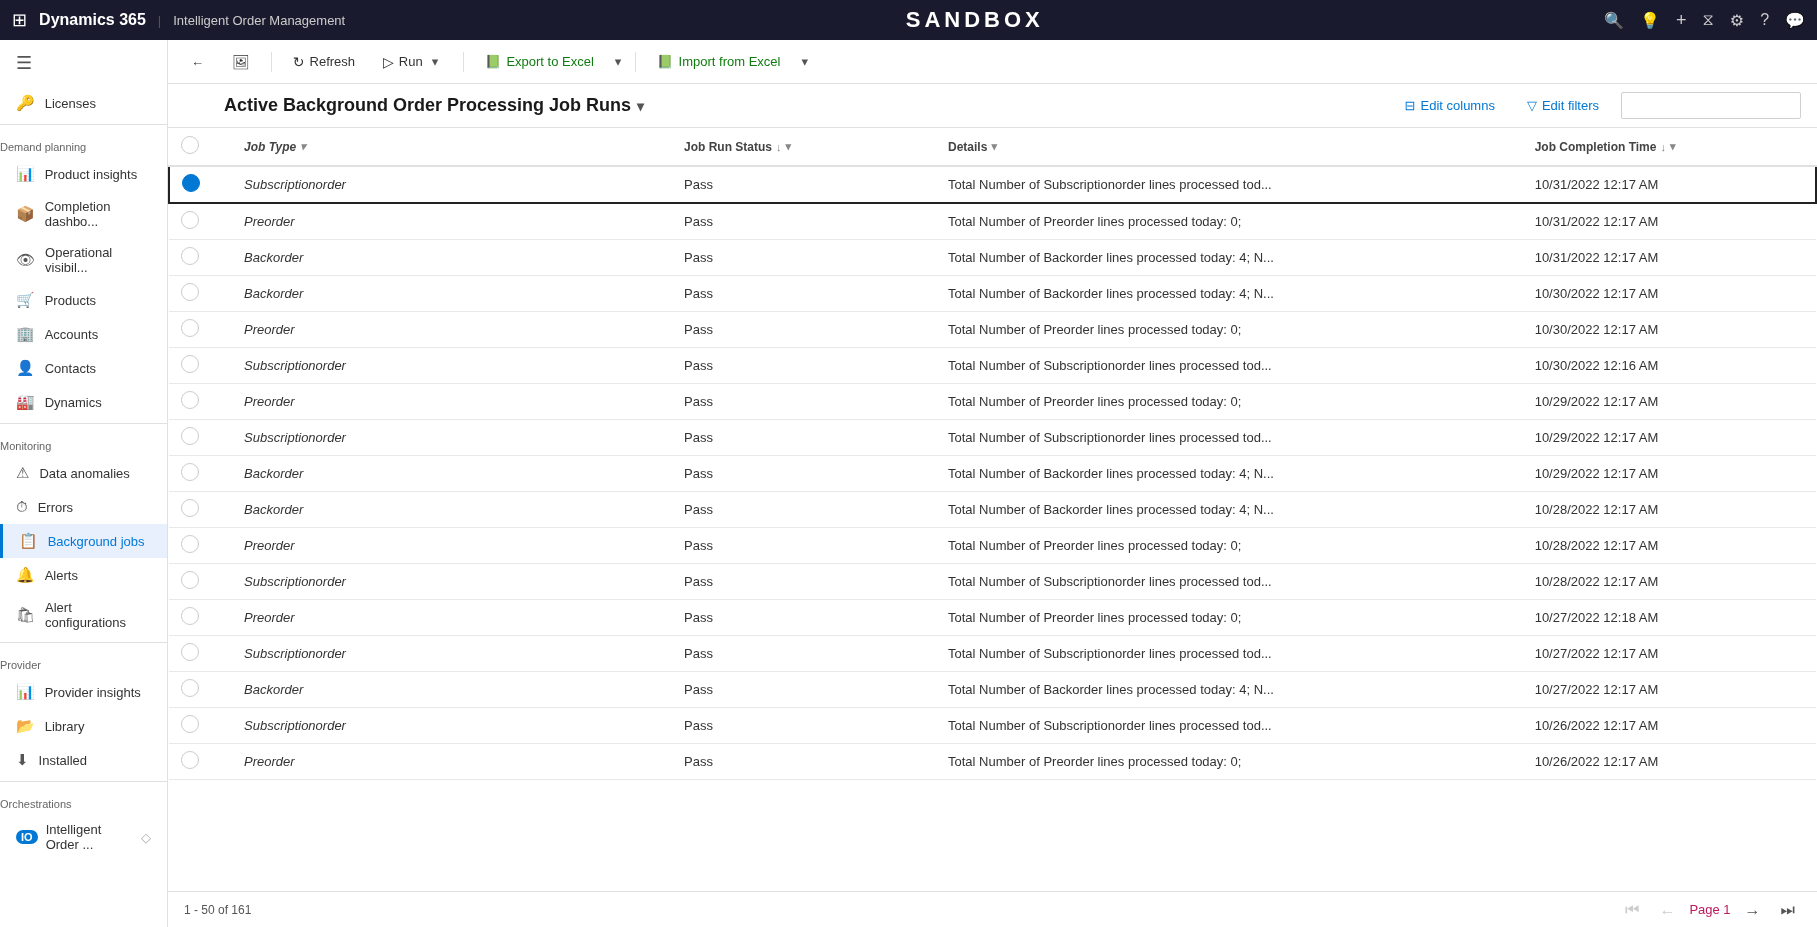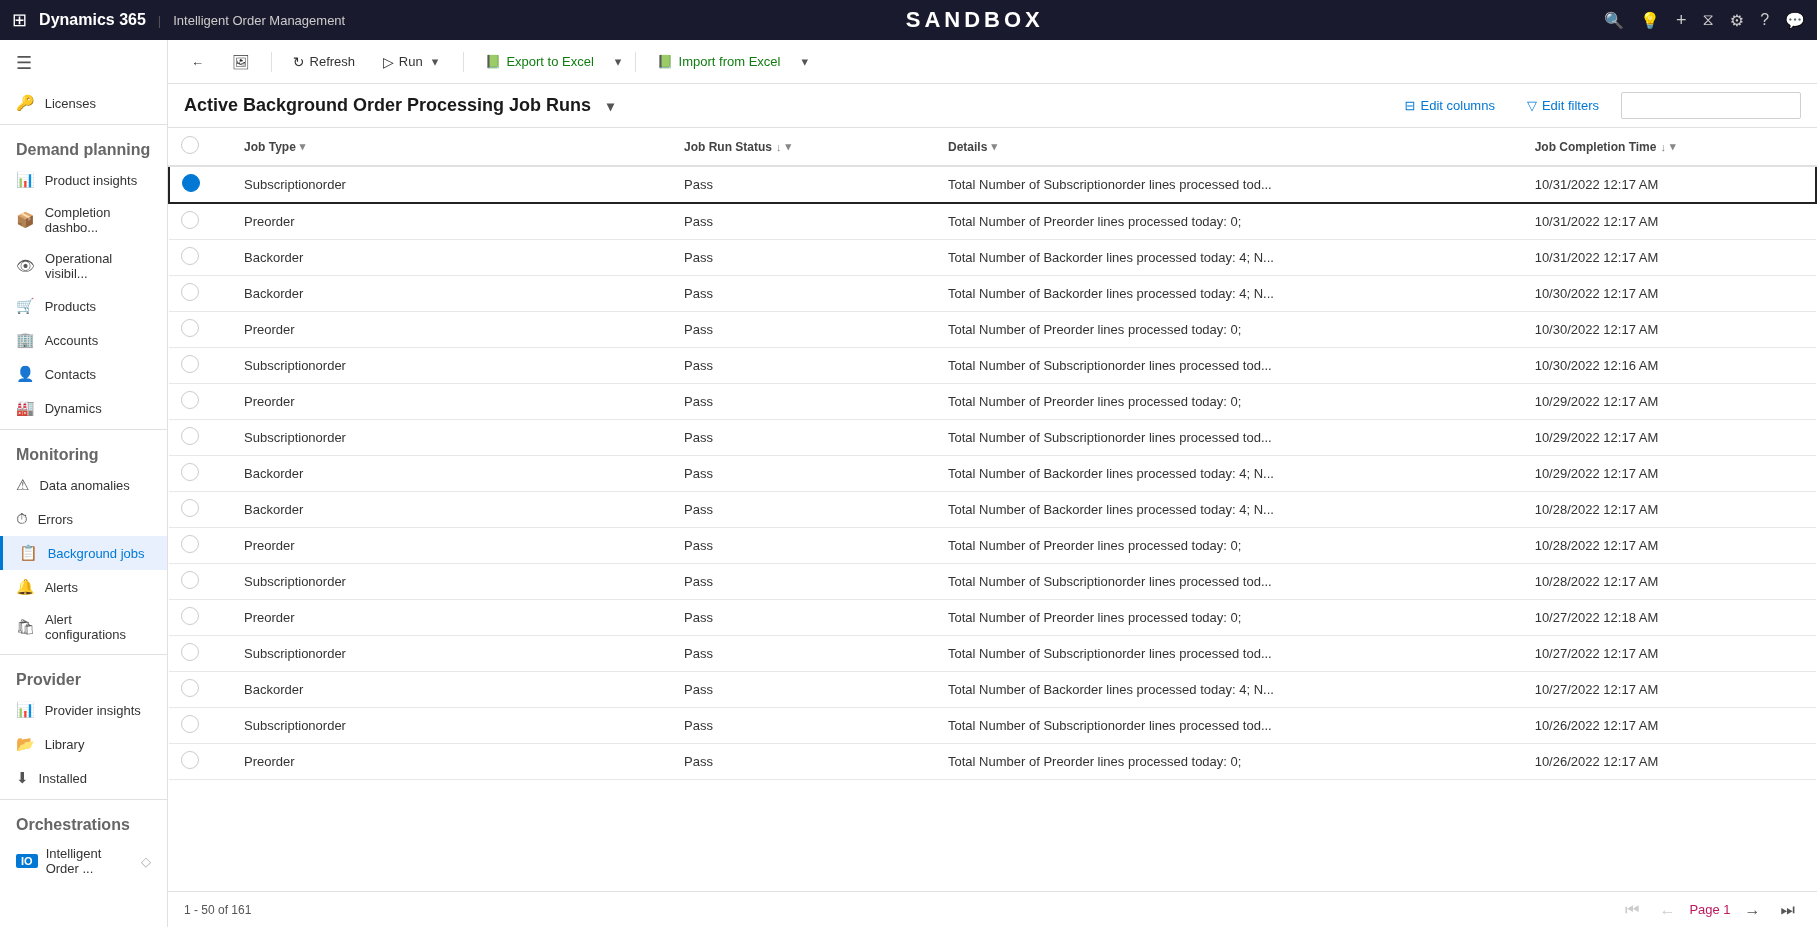--- a/index.html
+++ b/index.html
@@ -44,23 +44,23 @@
       gap: 10px;
       padding: 8px 16px;
       cursor: pointer;
       color: #333;
       font-size: 13px;
     }
     .sidebar-section-item.active { background: #e8f0fe; color: #0078d4; border-left: 3px solid #0078d4; }
     .sidebar-section-item .icon { font-size: 15px; color: #555; flex-shrink: 0; }
     .sidebar-section-item.active .icon { color: #0078d4; }
     .sidebar-group-label {
-      padding: 12px 16px 4px;
-      font-size: 16px;
-      font-weight: 700;
+      padding: 12px 0 4px;
+      font-size: 11px;
+      font-weight: 400;
       color: #666;
       text-transform: none;
     }
     .sidebar-divider { height: 1px; background: #e0e0e0; margin: 4px 0; }
 
     
     .content-area { flex: 1; display: flex; flex-direction: column; overflow: hidden; }
 
     
     .toolbar {
@@ -95,22 +95,23 @@
       padding: 8px 16px;
       border-bottom: 1px solid #e0e0e0;
       background: #fff;
     }
     .page-title {
       font-size: 18px;
       font-weight: 600;
       color: #1a1a1a;
       display: flex;
       align-items: center;
-      gap: 16px;
+      gap: 6px;
       flex: 1;
+      margin-left: 40px;
     }
     .page-title-chevron { font-size: 14px; color: #555; cursor: pointer; }
     .page-header-actions { display: flex; align-items: center; gap: 12px; }
     .header-action-btn {
       display: flex;
       align-items: center;
       gap: 5px;
       padding: 5px 10px;
       border: none;
       background: transparent;
@@ -141,21 +142,21 @@
       white-space: nowrap;
       position: sticky;
       top: 0;
       z-index: 10;
     }
     thead th .col-header { display: flex; align-items: center; gap: 4px; cursor: pointer; }
     thead th .sort-icon { font-size: 11px; color: #888; }
     tbody tr { border-bottom: 1px solid #e8e8e8; border-radius: 17px; }
     tbody td { padding: 7px 12px; font-size: 13px; color: #333; }
     .col-checkbox { width: 32px; }
-    .col-jobtype { width: 300px; }
+    .col-jobtype { width: 300px; font-style: italic; }
     .col-status { width: 180px; }
     .col-details { width: 400px; }
     .col-time { width: 200px; }
 
     
     .row-select { width: 18px; height: 18px; border: 1px solid #ccc; border-radius: 50%; display: inline-block; cursor: pointer; }
 
     
     .table-footer {
       height: 36px;
@@ -274,21 +275,21 @@
     </div>
     <div class="sidebar-section-item">
       <span class="icon">⬇</span>
       <span>Installed</span>
     </div>
 
     <div class="sidebar-divider"></div>
 
     <div class="sidebar-group-label">Orchestrations</div>
     <div class="sidebar-section-item" style="display:flex;align-items:center;gap:8px;">
-      <span style="background:#0078d4;color:#fff;border-radius:2px;padding:1px 5px;font-size:11px;font-weight:700;">IO</span>
+      <span style="background:#0078d4;color:#fff;border-radius:7px;padding:1px 5px;font-size:11px;font-weight:700;">IO</span>
       <span>Intelligent Order ...</span>
       <span style="margin-left:auto;color:#aaa;">◇</span>
     </div>
   </div>
 
   <div class="content-area">
 
     <div class="toolbar">
       <button class="toolbar-btn">
         <span>←</span>

